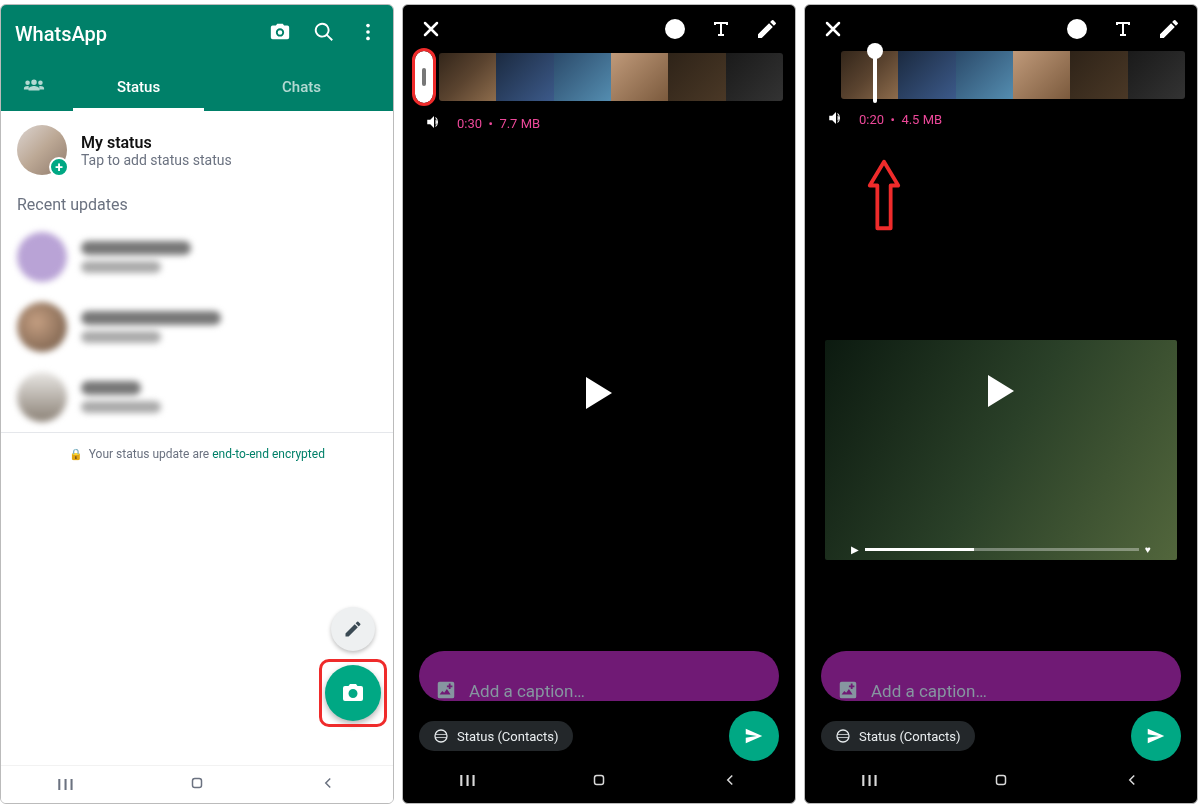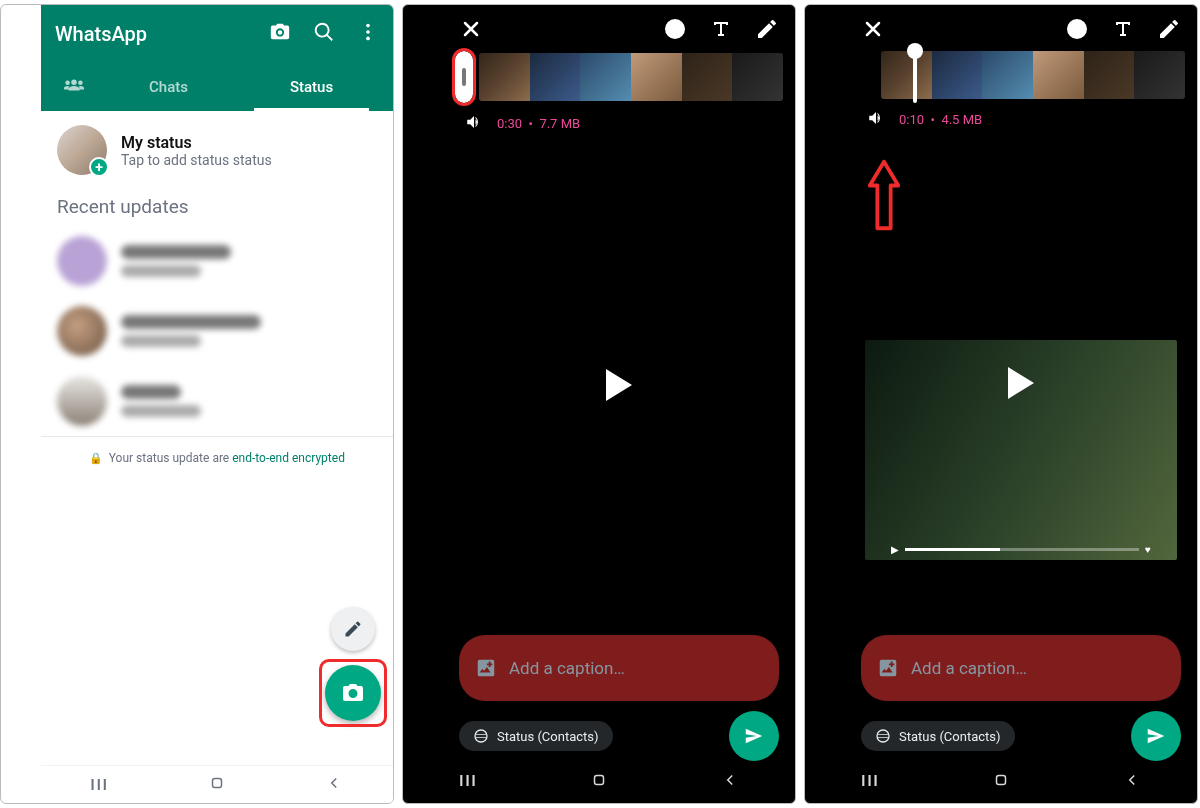--- a/index.html
+++ b/index.html
@@ -15,21 +15,20 @@
   .phone {
     position: relative;
     width: 394px;
     height: 800px;
     border: 1px solid #bbb;
     border-radius: 6px;
     overflow: hidden;
     background: #fff;
     display: flex;
     flex-direction: column;
-    padding-left: 40px;
   }
   .phone.dark { background: #000; }
   
   .wa-header {
     background: #008069;
     color: #fff;
     padding: 0;
   }
   .wa-topbar {
     display: flex;
@@ -45,21 +44,21 @@
   .wa-tab { flex: 1; text-align: center; font-size: 15px; font-weight: 500; color: rgba(255,255,255,0.7); position: relative; height:48px; display:flex; align-items:center; justify-content:center;}
   .wa-tab.active { color: #fff; }
   .wa-tab.active::after { content:""; position:absolute; bottom:0; left:10%; right:10%; height:3px; background:#fff; }
   .status-body { flex:1; background:#fff; overflow:hidden; position:relative; }
   .my-status { display:flex; align-items:center; gap:14px; padding:14px 16px; }
   .avatar-wrap { position:relative; width:50px; height:50px; }
   .avatar { width:50px; height:50px; border-radius:50%; background:linear-gradient(135deg,#dcd4d0,#bca895,#8f7a6b); }
   .plus-badge { position:absolute; right:-2px; bottom:-2px; width:20px; height:20px; border-radius:50%; background:#00a884; border:2px solid #fff; display:flex; align-items:center; justify-content:center; color:#fff; font-size:14px; font-weight:700; line-height:1;}
   .my-status-text .t1 { font-size:16px; font-weight:600; color:#111; }
   .my-status-text .t2 { font-size:14px; color:#6b7280; }
-  .section-hdr { padding:6px 16px 8px; font-size:19px; color:#6b7280; }
+  .section-hdr { padding:6px 16px 8px; font-size:16px; color:#6b7280; }
   .status-row { display:flex; align-items:center; gap:14px; padding:10px 16px; filter: blur(3px); }
   .status-row .av { width:50px; height:50px; border-radius:50%; background:#b9a3d6; }
   .status-row.r2 .av { background: radial-gradient(circle at 40% 40%, #c59f82, #6b5442); }
   .status-row.r3 .av { background: linear-gradient(#e8e6e3,#8c8277); }
   .status-row .lines .l1 { width:110px; height:14px; background:#777; border-radius:7px; margin-bottom:6px;}
   .status-row .lines .l2 { width:80px; height:12px; background:#aaa; border-radius:6px;}
   .enc-note { border-top:1px solid #e5e7eb; padding:14px 12px; text-align:center; font-size:12px; color:#6b7280; display:flex; align-items:center; justify-content:center; gap:6px;}
   .enc-note .lock { font-size:11px; }
   .enc-link { color:#008069; }
   .fab-area { position:absolute; right:12px; bottom:44px; display:flex; flex-direction:column; align-items:center; gap:14px;}
@@ -83,21 +82,21 @@
   .frame { flex:1; background:linear-gradient(135deg,#33261a,#5a432f,#8d6c4c);}
   .frame:nth-child(2){background:linear-gradient(135deg,#1b2a40,#3c5a8a);}
   .frame:nth-child(3){background:linear-gradient(135deg,#2b4a6a,#548db0);}
   .frame:nth-child(4){background:linear-gradient(135deg,#c09a7a,#7b5a3d);}
   .frame:nth-child(5){background:linear-gradient(135deg,#2e2318,#4a3826);}
   .frame:nth-child(6){background:linear-gradient(135deg,#1a1a1a,#333);}
   .info-row { display:flex; align-items:center; gap:14px; color:#ec4899; font-size:13px; padding:6px 22px 0;}
   .info-row svg { width:18px; height:18px; fill:#fff;}
   .video-area { flex:1; position:relative; display:flex; align-items:center; justify-content:center;}
   .play-tri { width:0; height:0; border-left:26px solid #fff; border-top:16px solid transparent; border-bottom:16px solid transparent; }
-  .caption-row { margin:0 16px 10px; background:#7f1d1d; border-radius:26px; height:66px; display:flex; align-items:center; gap:12px; padding:0 16px; color:#8696a0; font-size:17px;}
+  .caption-row { margin:0 16px 10px; background:#701a75; border-radius:26px; height:50px; display:flex; align-items:flex-end; gap:12px; padding:0 16px; color:#8696a0; font-size:17px;}
   .caption-row svg { fill:#8696a0; width:22px; height:22px;}
   .bottom-row { display:flex; align-items:center; justify-content:space-between; padding:0 16px 42px;}
   .status-chip { background:rgba(99,112,120,.35); color:#e9edef; font-size:13px; border-radius:18px; padding:7px 14px; display:flex; align-items:center; gap:8px;}
   .status-chip svg { width:16px; height:16px; fill:#e9edef;}
   .send-fab { width:50px; height:50px; border-radius:50%; background:#00a884; display:flex; align-items:center; justify-content:center;}
   .send-fab svg{ width:22px; height:22px; fill:#fff;}
   .red-arrow { position:absolute; width:38px; height:80px; pointer-events:none;}
   .red-arrow svg{ width:100%; height:100%;}
   .trim-marker { position:absolute; top:-4px; width:4px; height:56px; background:#fff; border-radius:2px;}
   .trim-marker .knob{ position:absolute; top:-4px; left:-6px; width:16px; height:16px; border-radius:50%; background:#fff;}
@@ -133,22 +132,22 @@
             </svg>
         </span>
       </div>
     </div>
     <div class="wa-tabs">
       <div class="wa-tab-people">
         <svg width="22" height="22" viewBox="0 0 24 24" fill="rgba(255,255,255,.7)">
             <path d="M12 12a3 3 0 1 0 0-6 3 3 0 0 0 0 6zm-7 0a2.5 2.5 0 1 0 0-5 2.5 2.5 0 0 0 0 5zm14 0a2.5 2.5 0 1 0 0-5 2.5 2.5 0 0 0 0 5zM5 13c-1.8 0-4 .9-4 2.6V17h5v-1.4c0-.7.3-1.4.8-2-0.6-.4-1.3-.6-1.8-.6zm14 0c-.5 0-1.2.2-1.8.6.5.6.8 1.3.8 2V17h5v-1.4c0-1.7-2.2-2.6-4-2.6zm-7 0c-2.3 0-6 1.1-6 3.3V18h12v-1.7c0-2.2-3.7-3.3-6-3.3z"></path>
           </svg>
       </div>
+      <div class="wa-tab active">Status</div>
       <div class="wa-tab">Chats</div>
-      <div class="wa-tab active">Status</div>
     </div>
   </div>
 
   <div class="status-body">
     <div class="my-status">
       <div class="avatar-wrap">
         <div class="avatar"></div>
         <div class="plus-badge">+</div>
       </div>
       <div class="my-status-text">
@@ -313,21 +312,21 @@
         <div class="frame"></div>
     </div>
     <div class="trim-marker" style="left:68px;">
         <div class="knob"></div>
       </div>
   </div>
   <div class="info-row">
     <span><svg viewBox="0 0 24 24">
           <path d="M3 9v6h4l5 5V4L7 9H3zm13 3a4 4 0 0 0-2-3.5v7A4 4 0 0 0 16 12zm-2-7v2a7 7 0 0 1 0 10v2a9 9 0 0 0 0-14z"></path>
         </svg></span>
-    <span><span>0:10</span>&nbsp;&nbsp;•&nbsp;&nbsp;<span>4.5 MB</span></span>
+    <span><span>0:20</span>&nbsp;&nbsp;•&nbsp;&nbsp;<span>4.5 MB</span></span>
   </div>
   <div class="red-arrow" style="left:60px; top:150px;">
     <svg viewBox="0 0 40 80">
         <path d="M20 5 L35 30 L27 30 L27 75 L13 75 L13 30 L5 30 Z" fill="none" stroke="#ef2b2b" stroke-width="4" stroke-linejoin="round"></path>
       </svg>
   </div>
   <div class="video-area">
     <div class="preview-img">
       <div class="bar">
         <span class="mini">▶</span>

